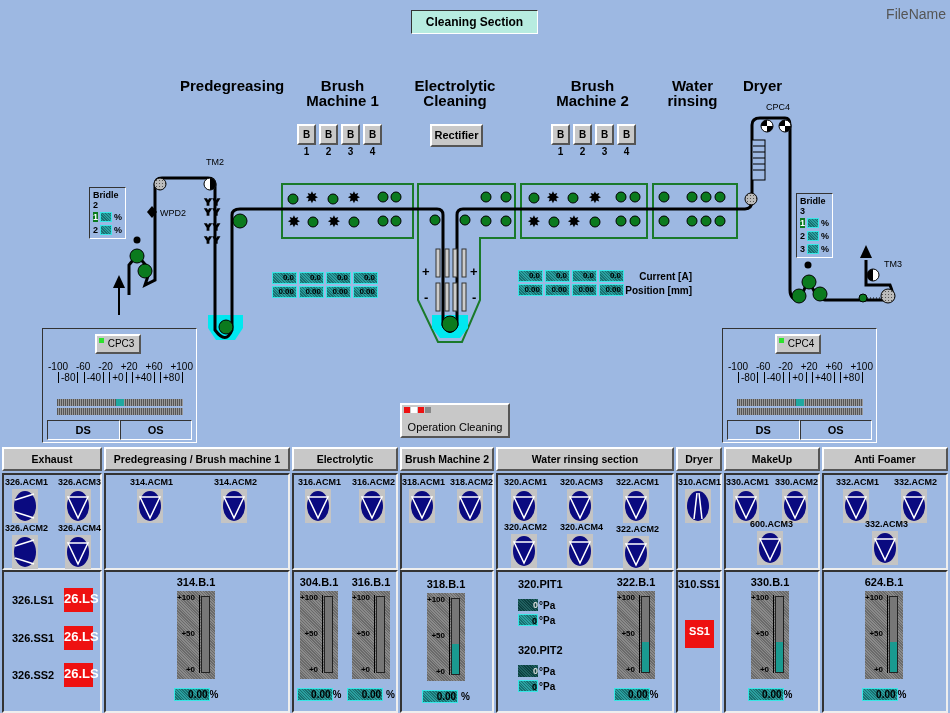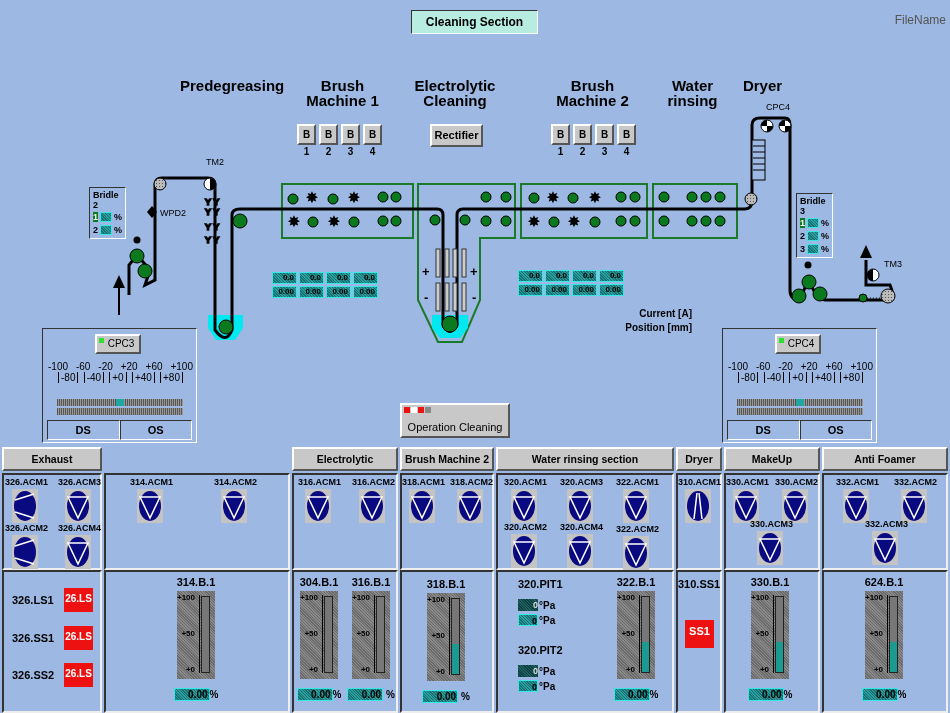--- a/index.html
+++ b/index.html
@@ -1,26 +1,26 @@
 <!DOCTYPE html>
 <html><head>
 <meta charset="utf-8">
 <style>
   * { box-sizing: border-box; }
   html, body { margin:0; padding:0; }
   body { width:950px; height:713px; background:#9db8e2; font-family:"Liberation Sans", sans-serif; position:relative; overflow:hidden; color:#000; }
   .abs { position:absolute; }
   .title-box { left:411px; top:10px; width:127px; height:24px; background:#b7ece0; border-top:1px solid #333; border-left:1px solid #333; border-right:1px solid #fff; border-bottom:1px solid #fff; font-weight:bold; font-size:12px; text-align:center; line-height:22px; }
-  .filename { right:4px; top:13px; font-size:12px; color:#555; }
+  .filename { right:4px; top:6px; font-size:14px; color:#555; }
   .sec-label { font-weight:bold; font-size:15px; text-align:center; line-height:15px; }
   .btn3d { background:#c8c8c8; border-top:2px solid #fff; border-left:2px solid #fff; border-right:2px solid #555; border-bottom:2px solid #555; font-size:11px; font-weight:bold; text-align:center; cursor:pointer; }
   .bbtn { width:19px; height:21px; line-height:17px; font-size:10px; }
   .val-grid { display:grid; grid-template-columns:repeat(4, 25px); grid-auto-rows:12px; gap:2px; }
   .val-cell { background:repeating-linear-gradient(45deg,#1a7070 0 1px,#2aa0a0 1px 2px); border:1px solid #38e6e6; font-size:8px; font-weight:bold; color:#000; text-align:right; padding-right:2px; line-height:10px; }
-  .legend-txt { font-size:10px; font-weight:bold; text-align:right; line-height:13px;margin-top:37px; }
+  .legend-txt { font-size:10px; font-weight:bold; text-align:right; line-height:13px; }
   .bridle { background:#9db8e2; border:1px solid #fff; border-left-color:#333; border-top-color:#333; padding:2px 3px; font-size:9px; font-weight:bold; }
   .bridle .row { display:flex; align-items:center; gap:2px; height:12px; margin-top:1px; }
   .bridle .idx { width:8px; text-align:center; font-size:9px; }
   .bridle .idx.act { background:#0b7a1e; color:#fff; }
   .bridle .bar { width:24px; height:10px; background:repeating-linear-gradient(45deg,#1a7070 0 1px,#2aa0a0 1px 2px); border:1px solid #38e6e6; }
   .cpc-panel { border:1px solid #333; border-right-color:#fff; border-bottom-color:#fff; background:#9db8e2; }
   .cpc-btn { width:46px; height:20px; font-size:10px; font-weight:normal; position:relative; line-height:16px; padding-left:6px; }
   .cpc-btn .led { position:absolute; left:2px; top:2px; width:5px; height:5px; background:#2de22d; }
   .scale-top, .scale-bot { display:flex; justify-content:space-between; font-size:10px; }
   .scale-bot span { border-left:1px solid #000; border-right:1px solid #000; padding:0 2px; }
@@ -42,21 +42,21 @@
   .gauge-wrap { position:absolute; text-align:center; }
   .gauge-lbl { font-size:11px; font-weight:bold; }
   .gauge { width:38px; height:88px; margin:3px auto 0; background:repeating-linear-gradient(45deg,#6a6a6a 0 1px,#8a8a8a 1px 2px); position:relative; }
   .gauge .tick-lbl { position:absolute; left:0; font-size:8px; font-weight:bold; width:18px; text-align:right; }
   .gauge .scale-line { position:absolute; left:22px; top:4px; bottom:6px; width:1px; background:#000; }
   .gauge .tube { position:absolute; left:24px; top:5px; bottom:6px; width:9px; background:#777; border:1px solid #222; }
   .gauge .fill { position:absolute; left:0; right:0; bottom:0; background:#1a9a90; }
   .pct { display:inline-block; margin-top:9px; font-size:10px; font-weight:bold; }
   .pct .box { display:inline-block; width:36px; height:13px; background:repeating-linear-gradient(45deg,#1a7070 0 1px,#2aa0a0 1px 2px); border:1px solid #38e6e6; text-align:right; line-height:11px; padding-right:1px; }
   .sw-row { position:absolute; left:8px; font-size:11px; font-weight:bold; display:flex; align-items:center; }
-  .red-ind { background:#ee1111; color:#fff; font-weight:bold; font-size:10px; text-align:center; line-height:22px; }
+  .red-ind { background:#ee1111; color:#fff; font-weight:bold; font-size:13px; text-align:center; line-height:22px; }
   .pit-row { display:flex; align-items:center; font-size:10px; font-weight:bold; height:14px; margin-top:1px; }
   .pit-box { width:20px; height:12px; background:repeating-linear-gradient(45deg,#0c4040 0 1px,#206060 1px 2px); text-align:right; font-size:9px; color:#ddd; line-height:12px; margin-right:1px; }
   .pit-box.b2 { background:repeating-linear-gradient(45deg,#1a7070 0 1px,#2aa0a0 1px 2px); border:1px solid #38e6e6; color:#000; }
 </style>
 </head>
 <body>
 
 <div class="abs title-box">Cleaning Section</div>
 <div class="abs filename">FileName</div>
 
@@ -385,20 +385,21 @@
           <span class="red-ind" style="width:29px;height:24px;">26.LS</span>
         </div>
       <div class="sw-row" style="top:91px;">
           <span style="width:52px;">326.SS2</span>
           <span class="red-ind" style="width:29px;height:24px;">26.LS</span>
         </div>
     </div>
   </div>
 
   <div class="col" style="left:104px;width:186px;">
+    <div class="btn3d hdr">Predegreasing / Brush machine 1</div>
     <div class="cell" style="top:26px;height:97px;">
       <div class="motor" style="left:24px;top:2px;"><span>314.ACM1</span><span class="ic">
             <svg width="26" height="34">
               <ellipse cx="13" cy="17" rx="11" ry="15" fill="#0a0a80"></ellipse>
               <polygon points="3,8 23,8 13,29" fill="none" stroke="#fff" stroke-width="1.5"></polygon>
             </svg>
           </span></div>
       <div class="motor" style="left:108px;top:2px;"><span>314.ACM2</span><span class="ic">
             <svg width="26" height="34">
               <ellipse cx="13" cy="17" rx="11" ry="15" fill="#0a0a80"></ellipse>
@@ -590,21 +591,21 @@
               <ellipse cx="13" cy="17" rx="11" ry="15" fill="#0a0a80"></ellipse>
               <polygon points="3,8 23,8 13,29" fill="none" stroke="#fff" stroke-width="1.5"></polygon>
             </svg>
           </span></div>
       <div class="motor" style="left:49px;top:2px;"><span>330.ACM2</span><span class="ic">
             <svg width="26" height="34">
               <ellipse cx="13" cy="17" rx="11" ry="15" fill="#0a0a80"></ellipse>
               <polygon points="3,8 23,8 13,29" fill="none" stroke="#fff" stroke-width="1.5"></polygon>
             </svg>
           </span></div>
-      <div class="motor" style="left:24px;top:44px;"><span>330.ACM3</span><span class="ic">
+      <div class="motor" style="left:24px;top:44px;"><span>600.ACM3</span><span class="ic">
             <svg width="26" height="34">
               <ellipse cx="13" cy="17" rx="11" ry="15" fill="#0a0a80"></ellipse>
               <polygon points="3,8 23,8 13,29" fill="none" stroke="#fff" stroke-width="1.5"></polygon>
             </svg>
           </span></div>
     </div>
     <div class="cell" style="top:123px;height:143px;">
       <div class="gauge-wrap gauge-slot" style="left:12px;top:4px;width:64px;"><div class="gauge-lbl">330.B.1</div><div class="gauge">
             <span class="tick-lbl" style="top:2px">+100</span>
             <span class="tick-lbl" style="top:38px">+50</span>

